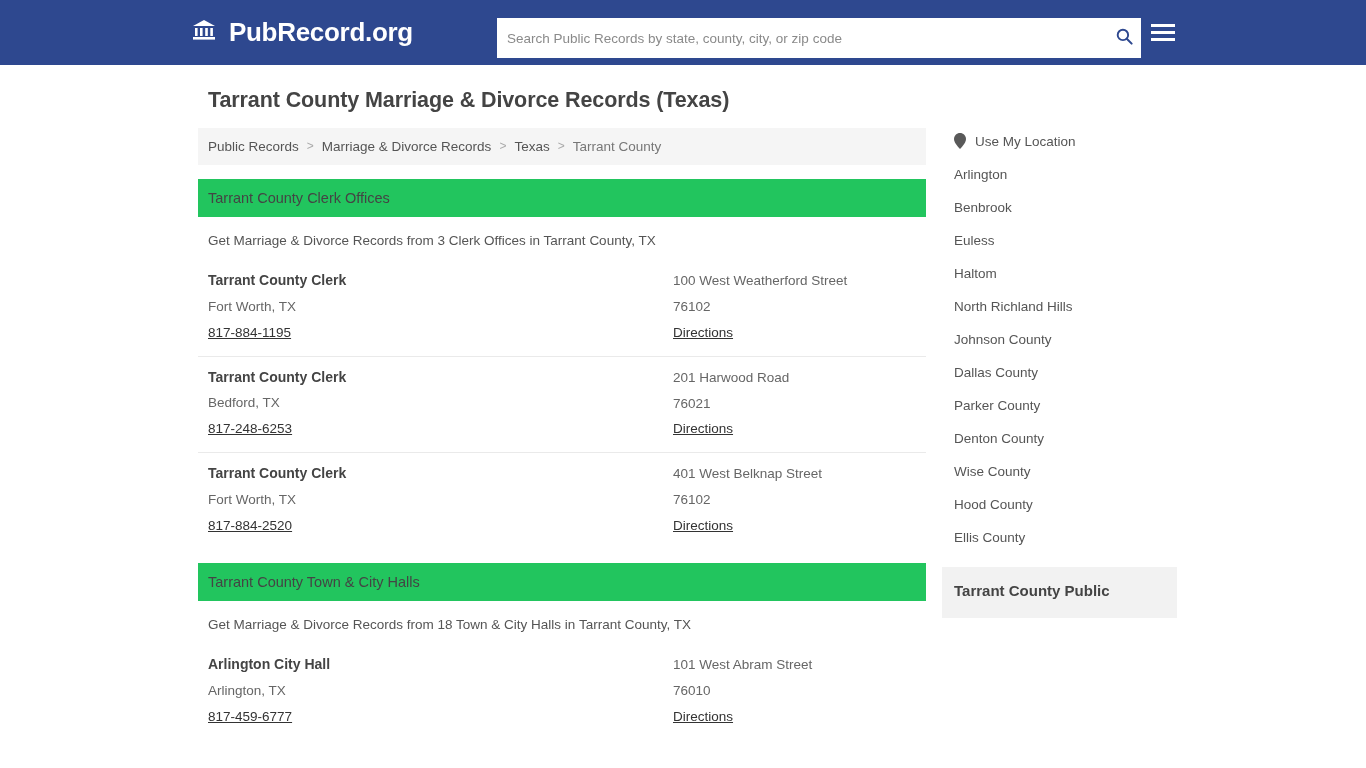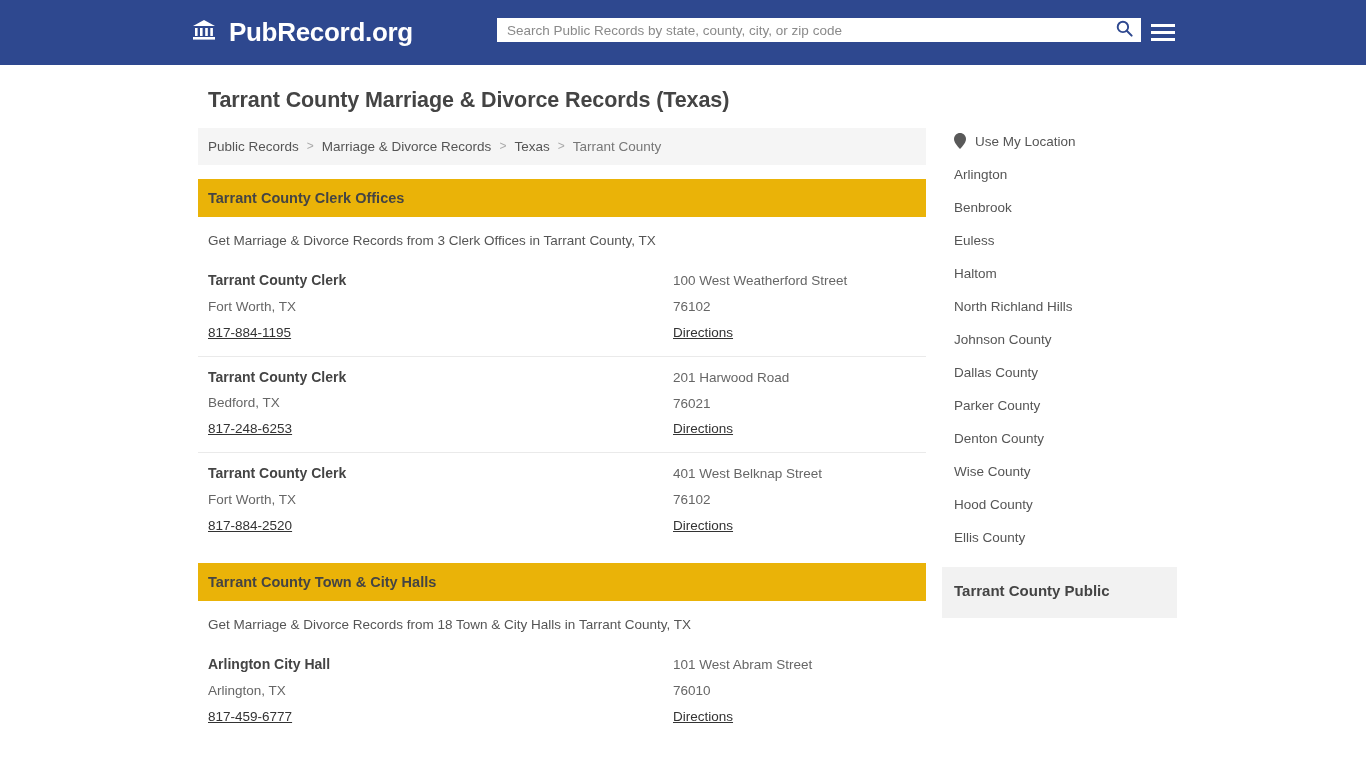--- a/index.html
+++ b/index.html
@@ -40,21 +40,21 @@
     letter-spacing: -0.3px;
     line-height: 1;
     white-space: nowrap;
   }
 
   .searchwrap {
     position: absolute;
     left: 497px;
     top: 18px;
     width: 644px;
-    height: 24px;
+    height: 40px;
     background: #ffffff;
     display: flex;
     align-items: center;
   }
   .search-input {
     flex: 1 1 auto;
     height: 100%;
     border: none;
     outline: none;
     background: transparent;
@@ -144,24 +144,24 @@
 
   .intro {
     font-size: 13.5px;
     line-height: 1.55;
     color: #555555;
     padding: 14px 10px 8px 10px;
   }
 
   
   .section-head {
-    background: #eab308;
+    background: #22c55e;
     padding: 11px 10px;
     font-size: 14.5px;
-    font-weight: bold;
+    font-weight: normal;
     color: #444444;
     margin-top: 14px;
   }
 
   .section-sub {
     font-size: 13.5px;
     color: #555555;
     padding: 16px 10px 12px 10px;
   }
 

